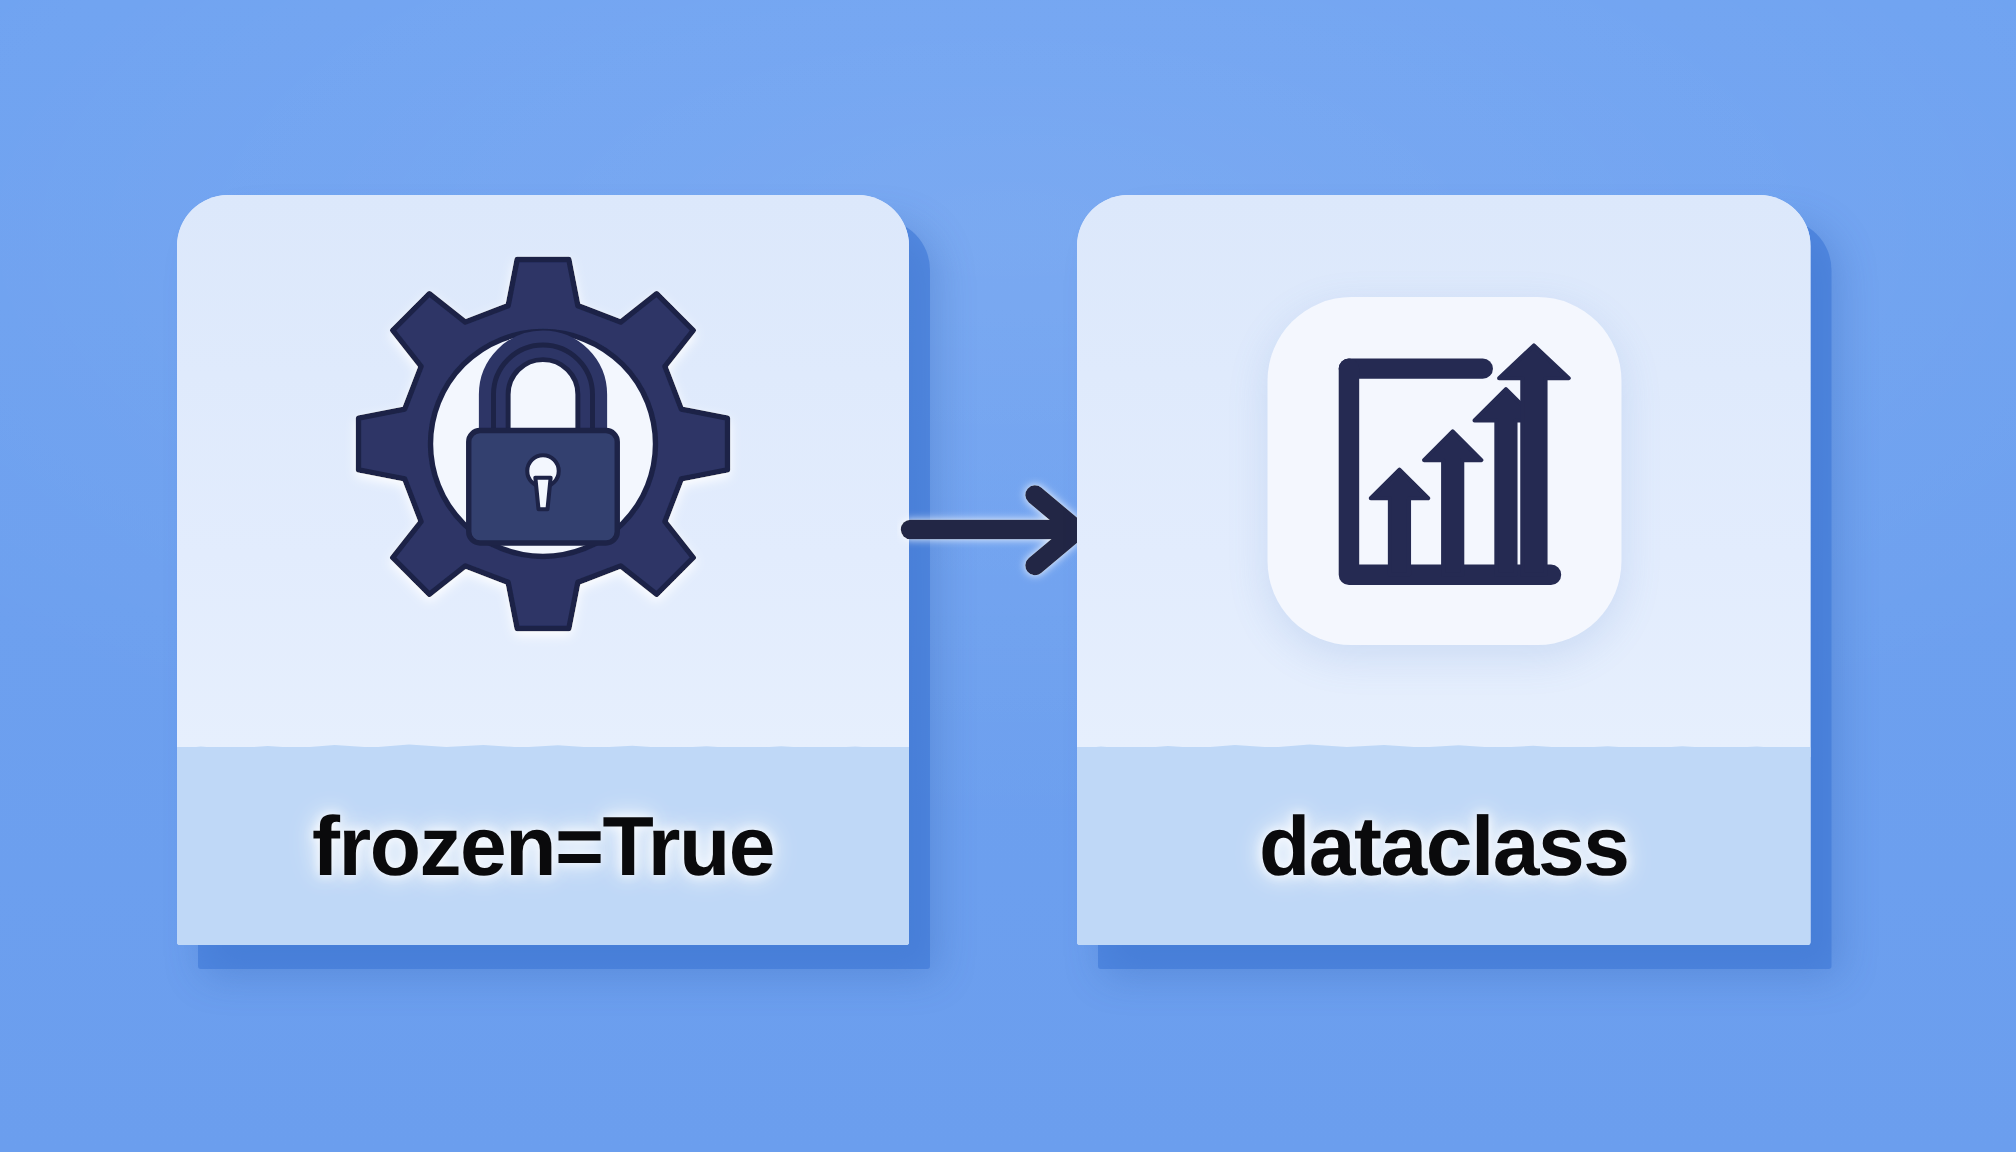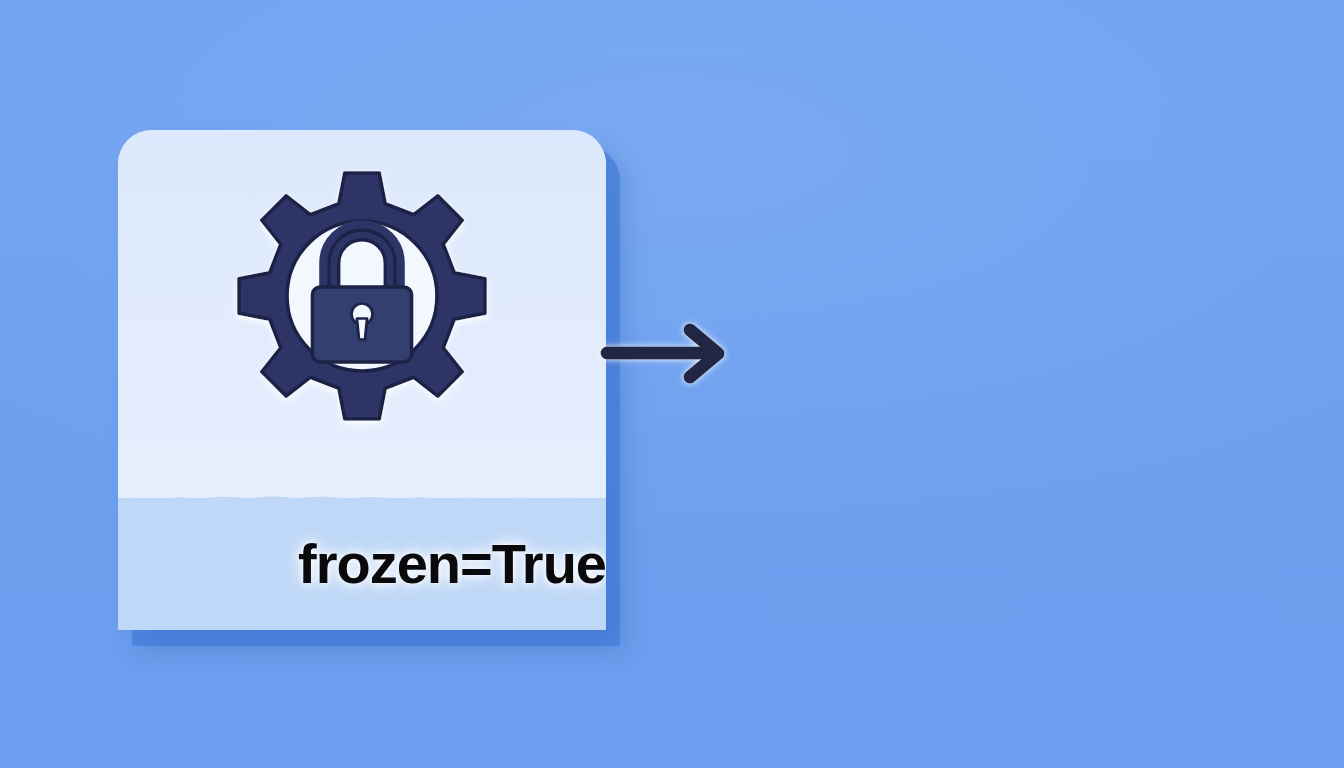--- a/index.html
+++ b/index.html
@@ -59,21 +59,21 @@
   }
 
   
   .card-caption {
     position: absolute;
     left: 0; right: 0; bottom: 0;
     top: 368px;
     background: #bfd8f7;
     display: flex;
     align-items: center;
-    justify-content: flex-end;
+    justify-content: center;
   }
   
   .card-caption::before {
     content: "";
     position: absolute;
     left: -4px; right: -4px;
     top: -7px;
     height: 14px;
     background: #bfd8f7;
     clip-path: polygon(
@@ -183,14 +183,45 @@
           <feDropShadow dx="0" dy="0" stdDeviation="3" flood-color="#ffffff" flood-opacity="0.9"></feDropShadow>
         </filter>
       </defs>
       <g filter="url(#arrowglow)" fill="none" stroke="#232845" stroke-width="13" stroke-linecap="round" stroke-linejoin="round">
         <line x1="9" y1="35" x2="110" y2="35"></line>
         <polyline points="92,12 120,35.5 92,59"></polyline>
       </g>
     </svg>
   </div>
 
+  <div class="card card--right">
+
+    <div class="card-body">
+
+      <div class="icon-tile">
+        <svg class="chart-svg" viewBox="0 0 200 200" xmlns="http://www.w3.org/2000/svg" aria-hidden="true">
+          <g fill="none" stroke="#252a52" stroke-width="15" stroke-linecap="round" stroke-linejoin="round">
+
+            <path d="M 30 25 L 128 25"></path>
+            <path d="M 30 25 L 30 176 L 178 176"></path>
+          </g>
+
+          <g fill="#252a52" stroke="#252a52" stroke-width="3" stroke-linejoin="round">
+
+            <path d="M 60 176 L 60 120 L 46 120 L 67 99 L 88 120 L 74 120 L 74 176 Z"></path>
+
+            <path d="M 99 176 L 99 92 L 85 92 L 106 71 L 127 92 L 113 92 L 113 176 Z"></path>
+
+            <path d="M 138 176 L 138 63 L 122 63 L 145 40 L 168 63 L 152 63 L 152 176 Z"></path>
+
+            <path d="M 171 176 L 171 32 L 154 32 L 179.5 8 L 205 32 L 188 32 L 188 176 Z" transform="translate(-14,0)"></path>
+          </g>
+        </svg>
+      </div>
+
+    </div>
+
+    <div class="card-caption">
+      <span class="card-label">dataclass</span>
+    </div>
+  </div>
 
 </div>
 
 </body></html>

